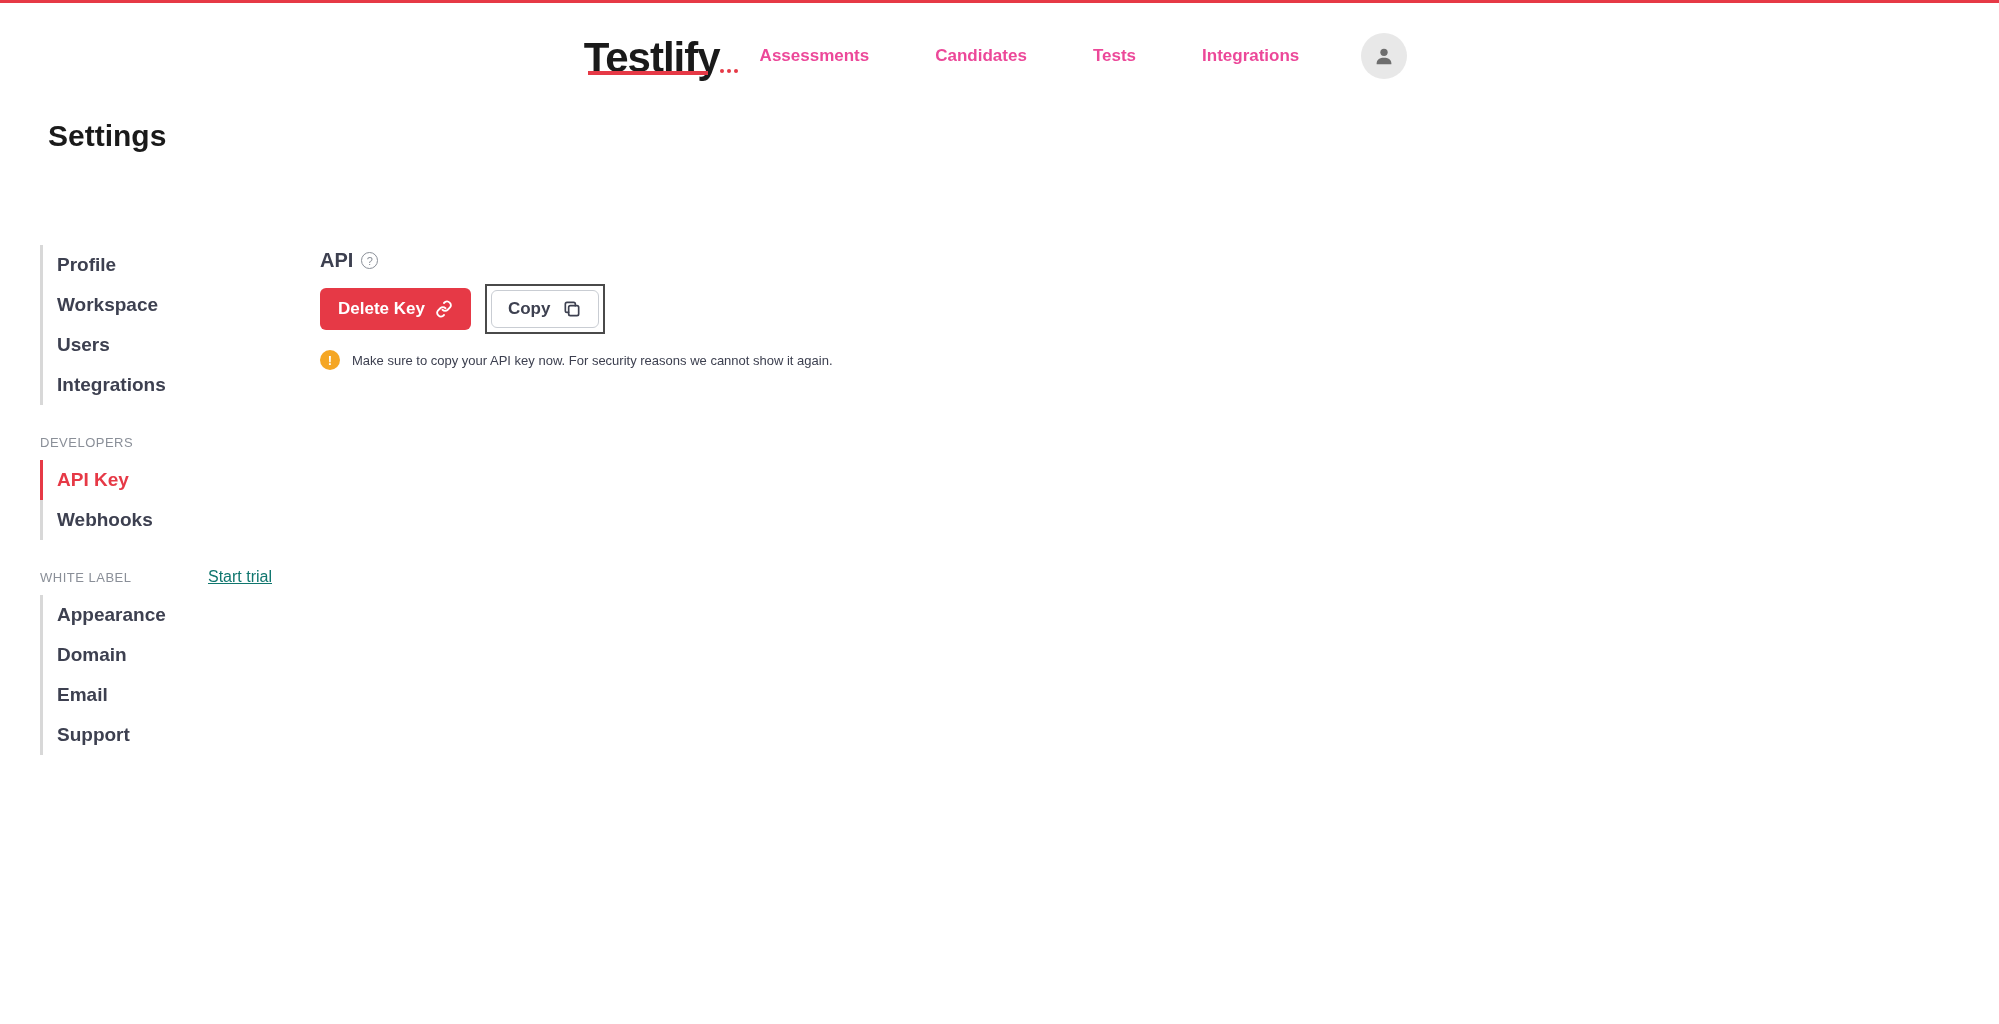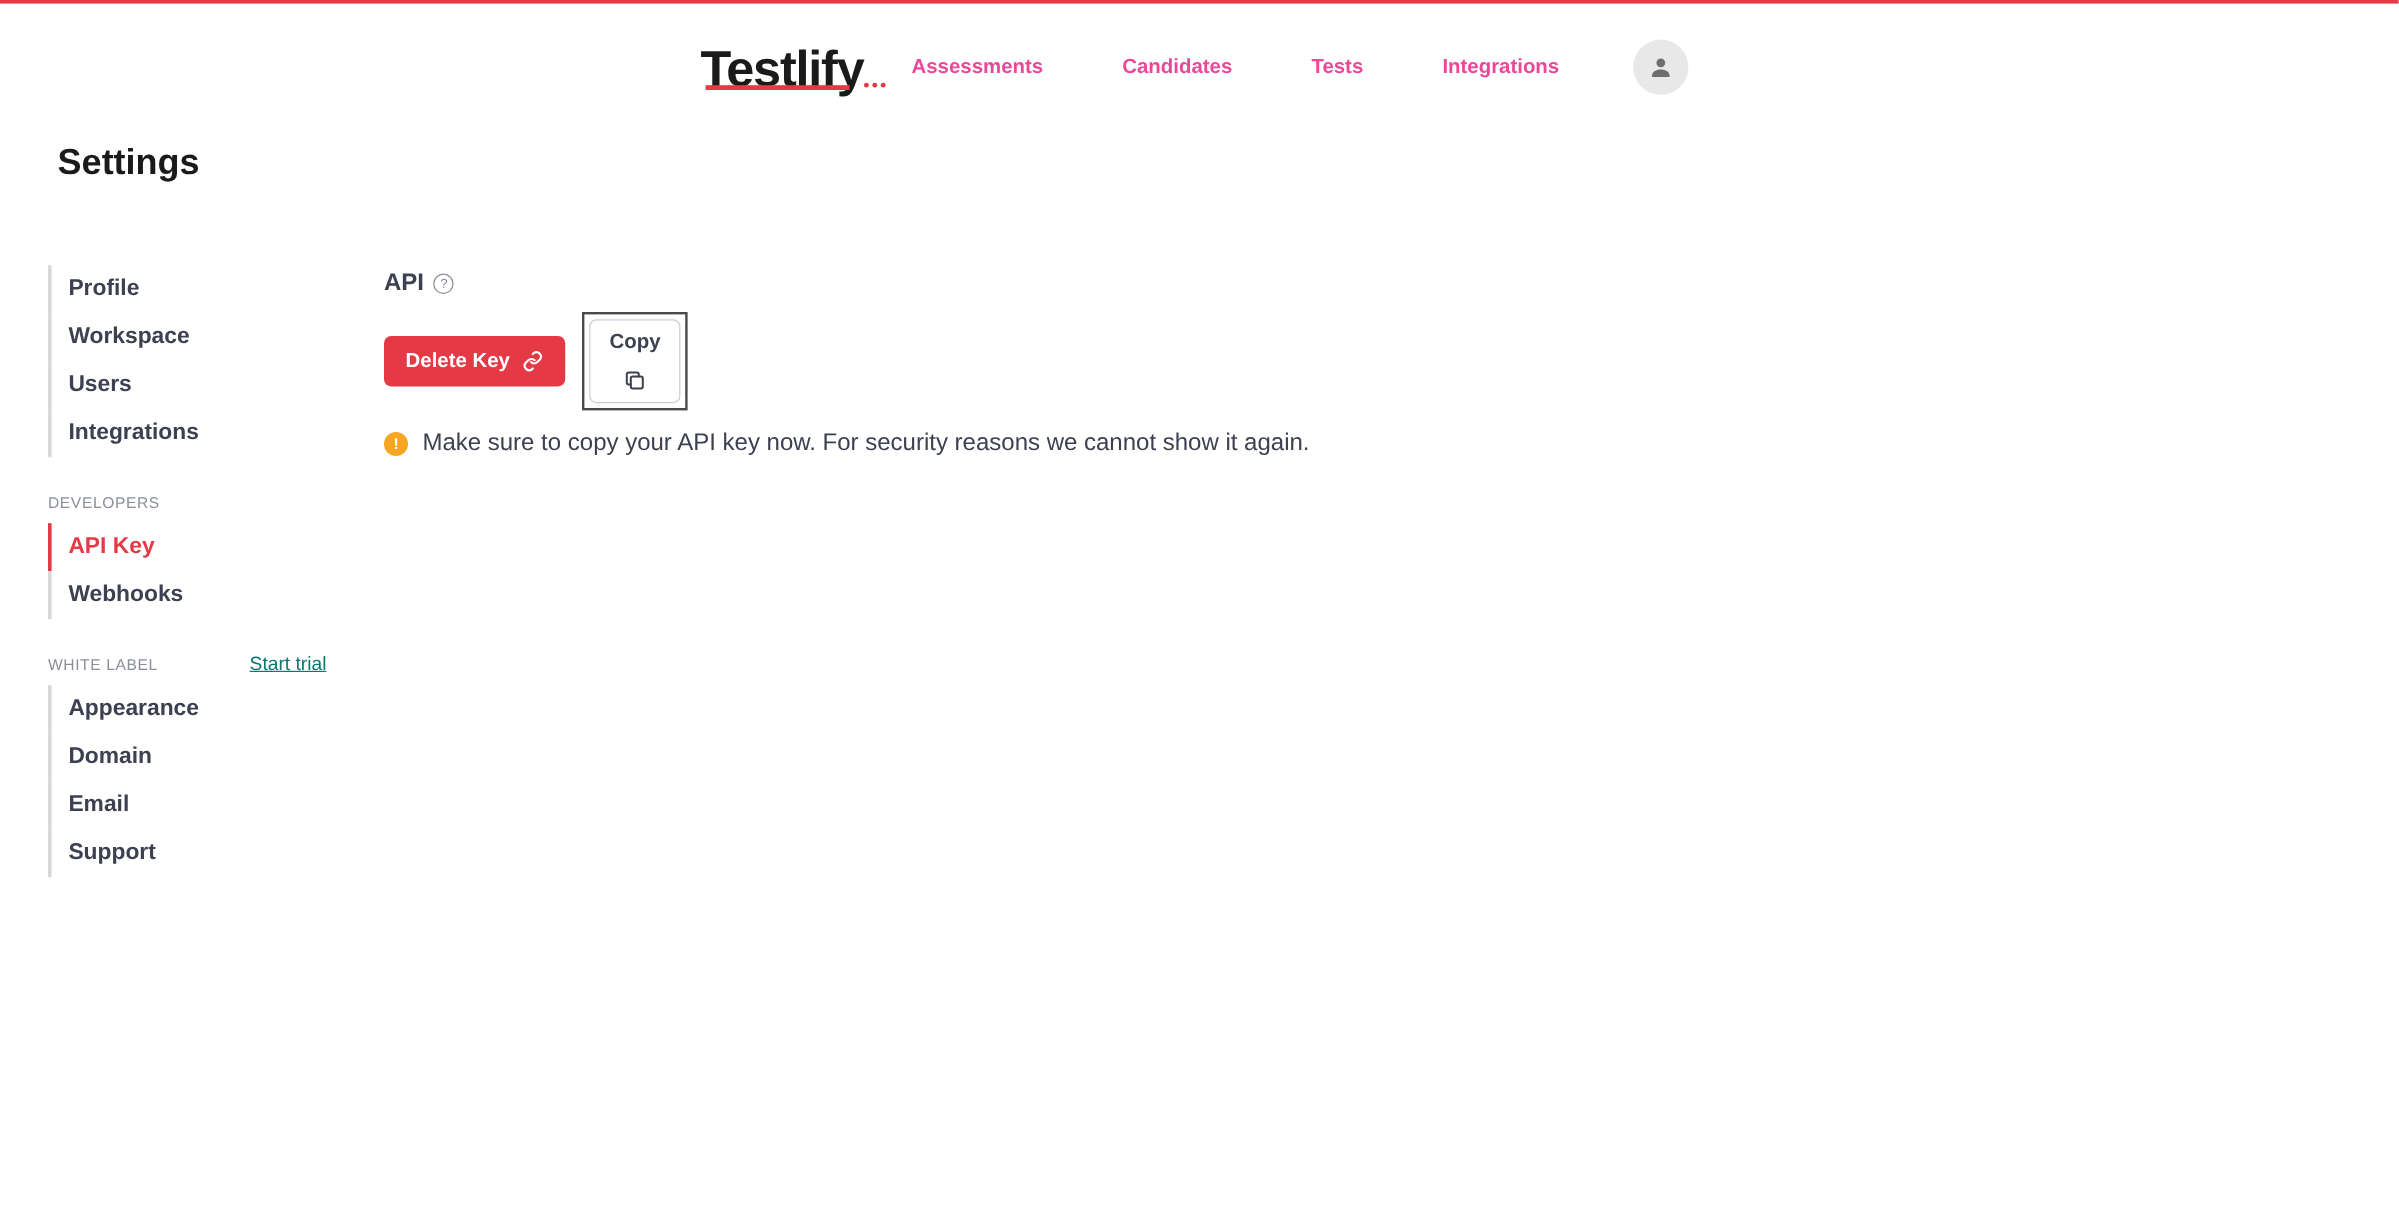--- a/index.html
+++ b/index.html
@@ -9,38 +9,38 @@
     .logo { display: flex; flex-direction: column; }
     .logo-text { font-size: 42px; font-weight: 900; letter-spacing: -1px; color: #1a1a1a; line-height: 1; }
     .logo-underline { width: 120px; height: 4px; background: #e63946; margin-top: -8px; margin-left: 4px; position: relative; }
     .logo-dots { position: absolute; right: -30px; top: -2px; display: flex; gap: 3px; }
     .logo-dot { width: 4px; height: 4px; border-radius: 50%; background: #e63946; }
     .header-right { display: flex; align-items: center; gap: 24px; }
     .nav { display: flex; gap: 26px; }
     .nav-item { font-size: 17px; font-weight: 600; color: #ec4899; cursor: pointer; margin-left: 40px; }
     .avatar { width: 46px; height: 46px; border-radius: 50%; background: #e8e8e8; display: flex; align-items: center; justify-content: center; cursor: pointer; margin-left: 38px; }
     .main { display: flex; padding: 20px 40px; gap: 40px; }
-    .page-title { font-size: 30px; font-weight: 800; color: #1a1a1a; margin: 20px 0 48px 48px; }
+    .page-title { font-size: 30px; font-weight: 800; color: #1a1a1a; margin: 20px 0 72px 48px; }
     .sidebar { width: 240px; flex-shrink: 0; }
     .sidebar-group { margin-bottom: 18px; }
     .sidebar-item { font-size: 19px; font-weight: 600; color: #3d4050; padding: 9px 0 9px 14px; border-left: 3px solid #d8d8d8; cursor: pointer; }
     .sidebar-item.active { color: #e63946; border-left-color: #e63946; }
     .sidebar-section-label { font-size: 13px; font-weight: 500; letter-spacing: .5px; color: #8a8f98; padding: 12px 0 10px 0; }
     .section-row { display: flex; align-items: baseline; justify-content: space-between; width: 232px; }
     .start-trial { font-size: 16px; color: #0f766e; text-decoration: underline; cursor: pointer; font-weight: 400; }
     .content { flex: 1; padding-top: 4px; }
     .api-label { font-size: 20px; font-weight: 600; color: #3d4050; display: flex; align-items: center; gap: 8px; margin-bottom: 12px; }
     .help-circle { width: 17px; height: 17px; border: 1.5px solid #8a8f98; border-radius: 50%; display: inline-flex; align-items: center; justify-content: center; font-size: 11px; color: #8a8f98; cursor: pointer; font-weight: 400; }
     .button-row { display: flex; gap: 14px; align-items: center; margin-bottom: 16px; }
     .btn-delete { background: #e63946; color: #fff; border: none; border-radius: 6px; padding: 11px 18px; font-size: 17px; font-weight: 600; display: inline-flex; align-items: center; gap: 10px; cursor: pointer; justify-content: space-between; }
     .btn-copy-wrap { border: 2px solid #4a4a4a; padding: 4px; }
-    .btn-copy { background: #fff; border: 1.5px solid #c9cdd3; border-radius: 6px; padding: 8px 16px; font-size: 17px; font-weight: 600; color: #3d4050; display: inline-flex; align-items: center; gap: 12px; cursor: pointer; flex-direction: column; }
+    .btn-copy { background: #fff; border: 1.5px solid #c9cdd3; border-radius: 6px; padding: 8px 16px; font-size: 17px; font-weight: 600; color: #3d4050; display: inline-flex; align-items: center; gap: 12px; cursor: pointer; }
     .warn-row { display: flex; align-items: center; gap: 12px; }
     .warn-badge { width: 20px; height: 20px; border-radius: 50%; background: #f5a623; color: #fff; display: inline-flex; align-items: center; justify-content: center; font-size: 13px; font-weight: 700; flex-shrink: 0; }
-    .warn-text { font-size: 20px; color: #3d4050; }
+    .warn-text { font-size: 13px; color: #3d4050; }
     svg { display: block; }
   </style>
 </head>
 <body>
 
 <div class="top-accent"></div>
 
 <header class="header">
   <div class="logo">
     <span class="logo-text">Testlify</span>

